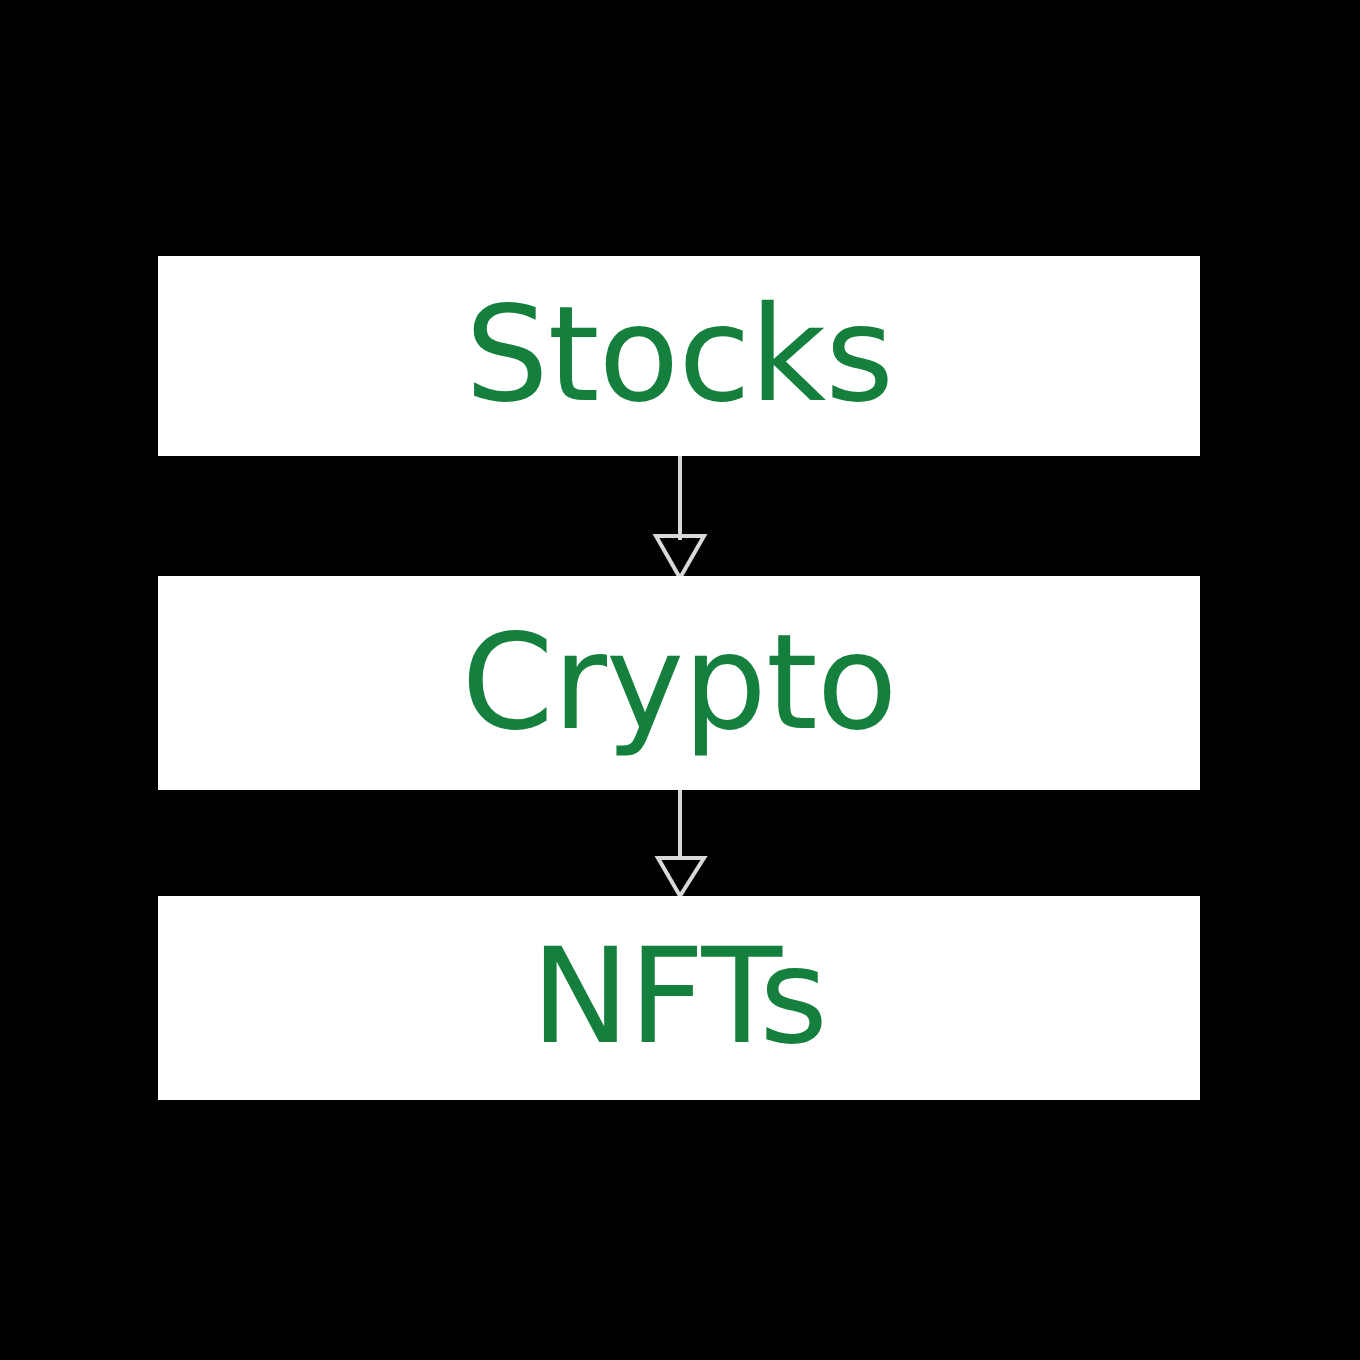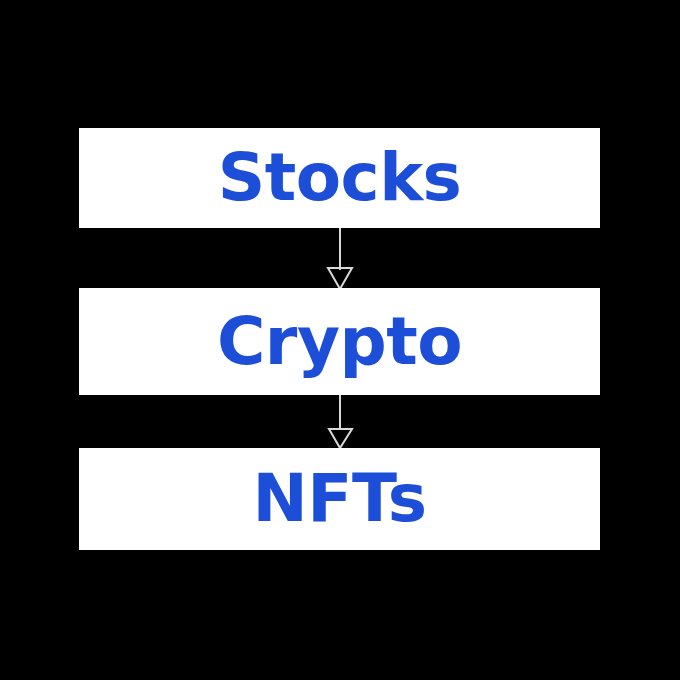--- a/index.html
+++ b/index.html
@@ -19,24 +19,24 @@
     position: absolute;
     left: 79px;
     width: 521px;
     background: #ffffff;
     box-sizing: border-box;
     display: flex;
     align-items: center;
     justify-content: center;
   }
   .flow-node .node-label {
-    color: #1d4ed8;
+    color: #15803d;
     font-size: 66px;
     line-height: 1;
-    font-weight: 700;
+    font-weight: 400;
     letter-spacing: -0.5px;
     white-space: nowrap;
     user-select: none;
   }
   #node-stocks { top: 128px; height: 100px; }
   #node-crypto { top: 288px; height: 107px; }
   #node-nfts   { top: 448px; height: 102px; }
 
   .flow-edge {
     position: absolute;

